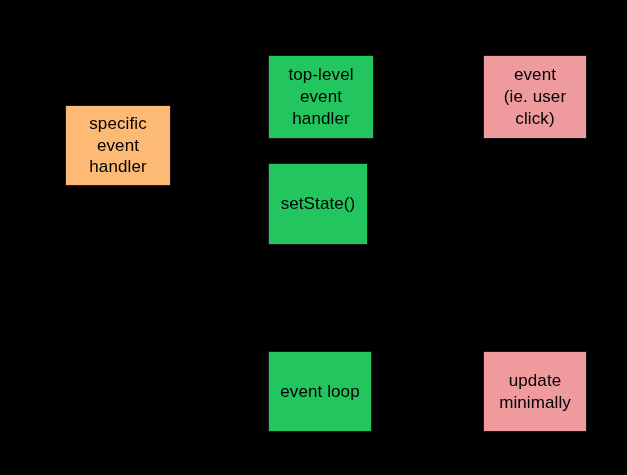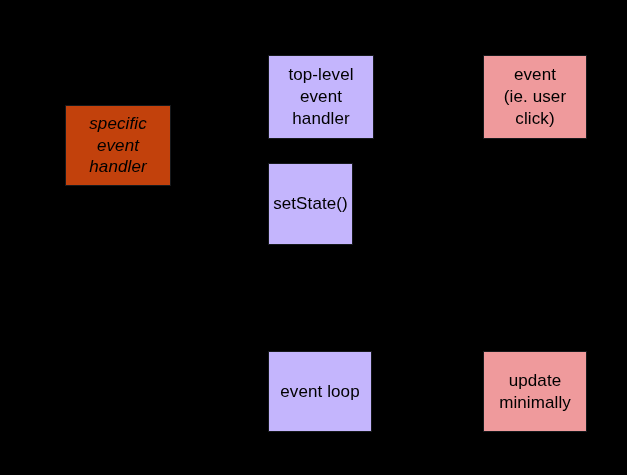--- a/index.html
+++ b/index.html
@@ -33,22 +33,22 @@
     letter-spacing: 0.1px;
     padding: 2px 4px;
     white-space: pre-line;
     -webkit-font-smoothing: antialiased;
   }
   .node .label {
     display: block;
     width: 100%;
     white-space: pre-line;
   }
-  .fill-blue  { background: #c2410c; font-style: italic; }
-  .fill-green { background: #c4b5fd; }
+  .fill-blue  { background: #fdba74; }
+  .fill-green { background: #22c55e; }
   .fill-red   { background: #ef9a9c; }
 </style>
 </head>
 <body>
 
 <div id="canvas">
 
   <div class="node fill-blue" style="left:65px; top:105px; width:106px; height:81px;">
     <span class="label">specific
 event
@@ -60,21 +60,21 @@
 event
 handler</span>
   </div>
 
   <div class="node fill-red" style="left:483px; top:55px; width:104px; height:84px;">
     <span class="label">event
 (ie. user
 click)</span>
   </div>
 
-  <div class="node fill-green" style="left:268px; top:163px; width:85px; height:82px;">
+  <div class="node fill-green" style="left:268px; top:163px; width:100px; height:82px;">
     <span class="label">setState()</span>
   </div>
 
 
   <div class="node fill-green" style="left:268px; top:351px; width:104px; height:81px;">
     <span class="label">event loop</span>
   </div>
 
   <div class="node fill-red" style="left:483px; top:351px; width:104px; height:81px;">
     <span class="label">update

